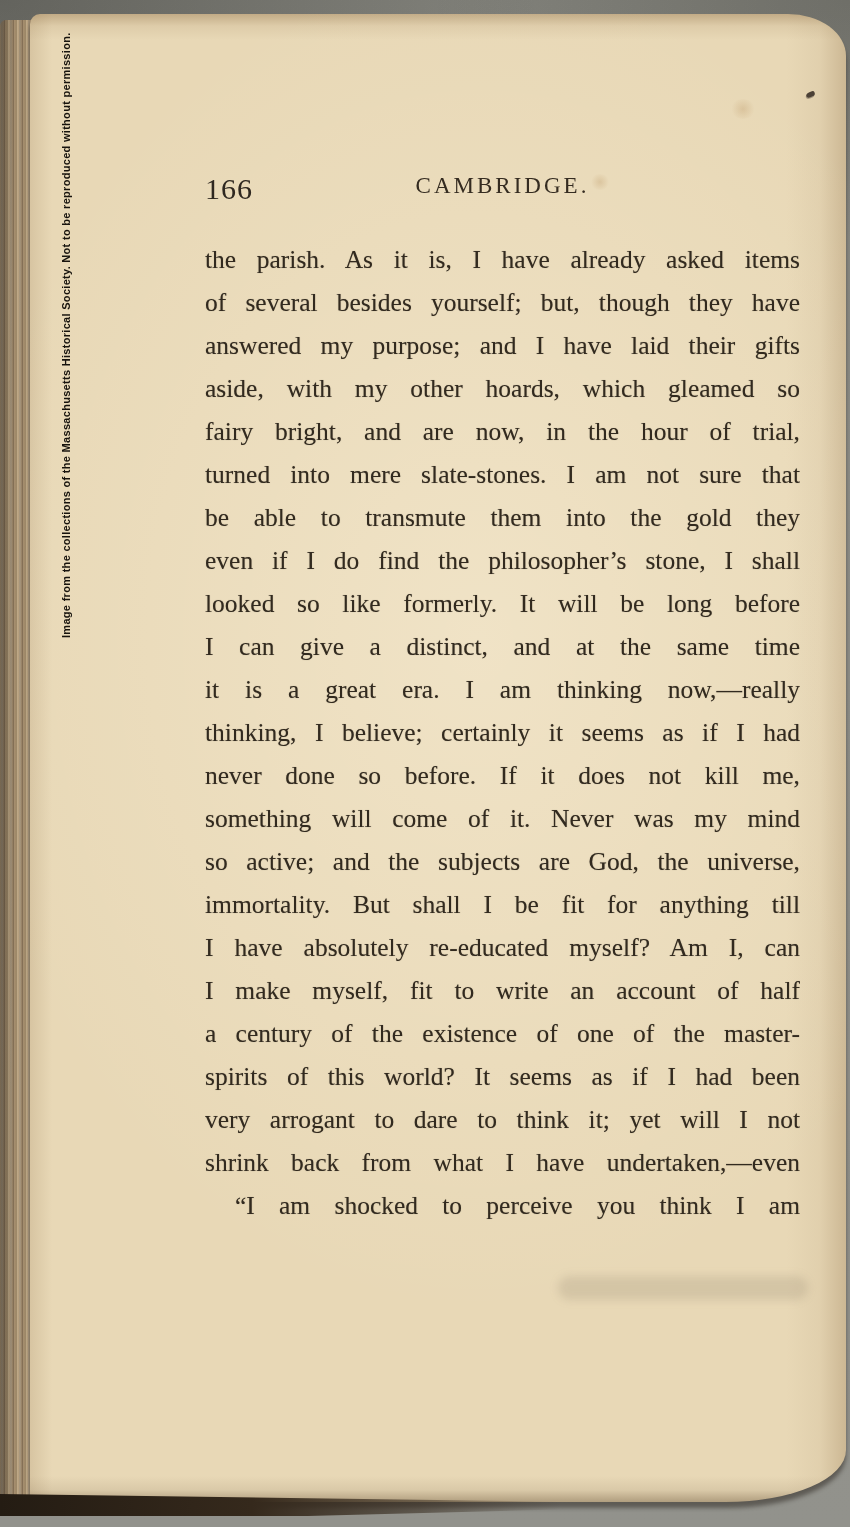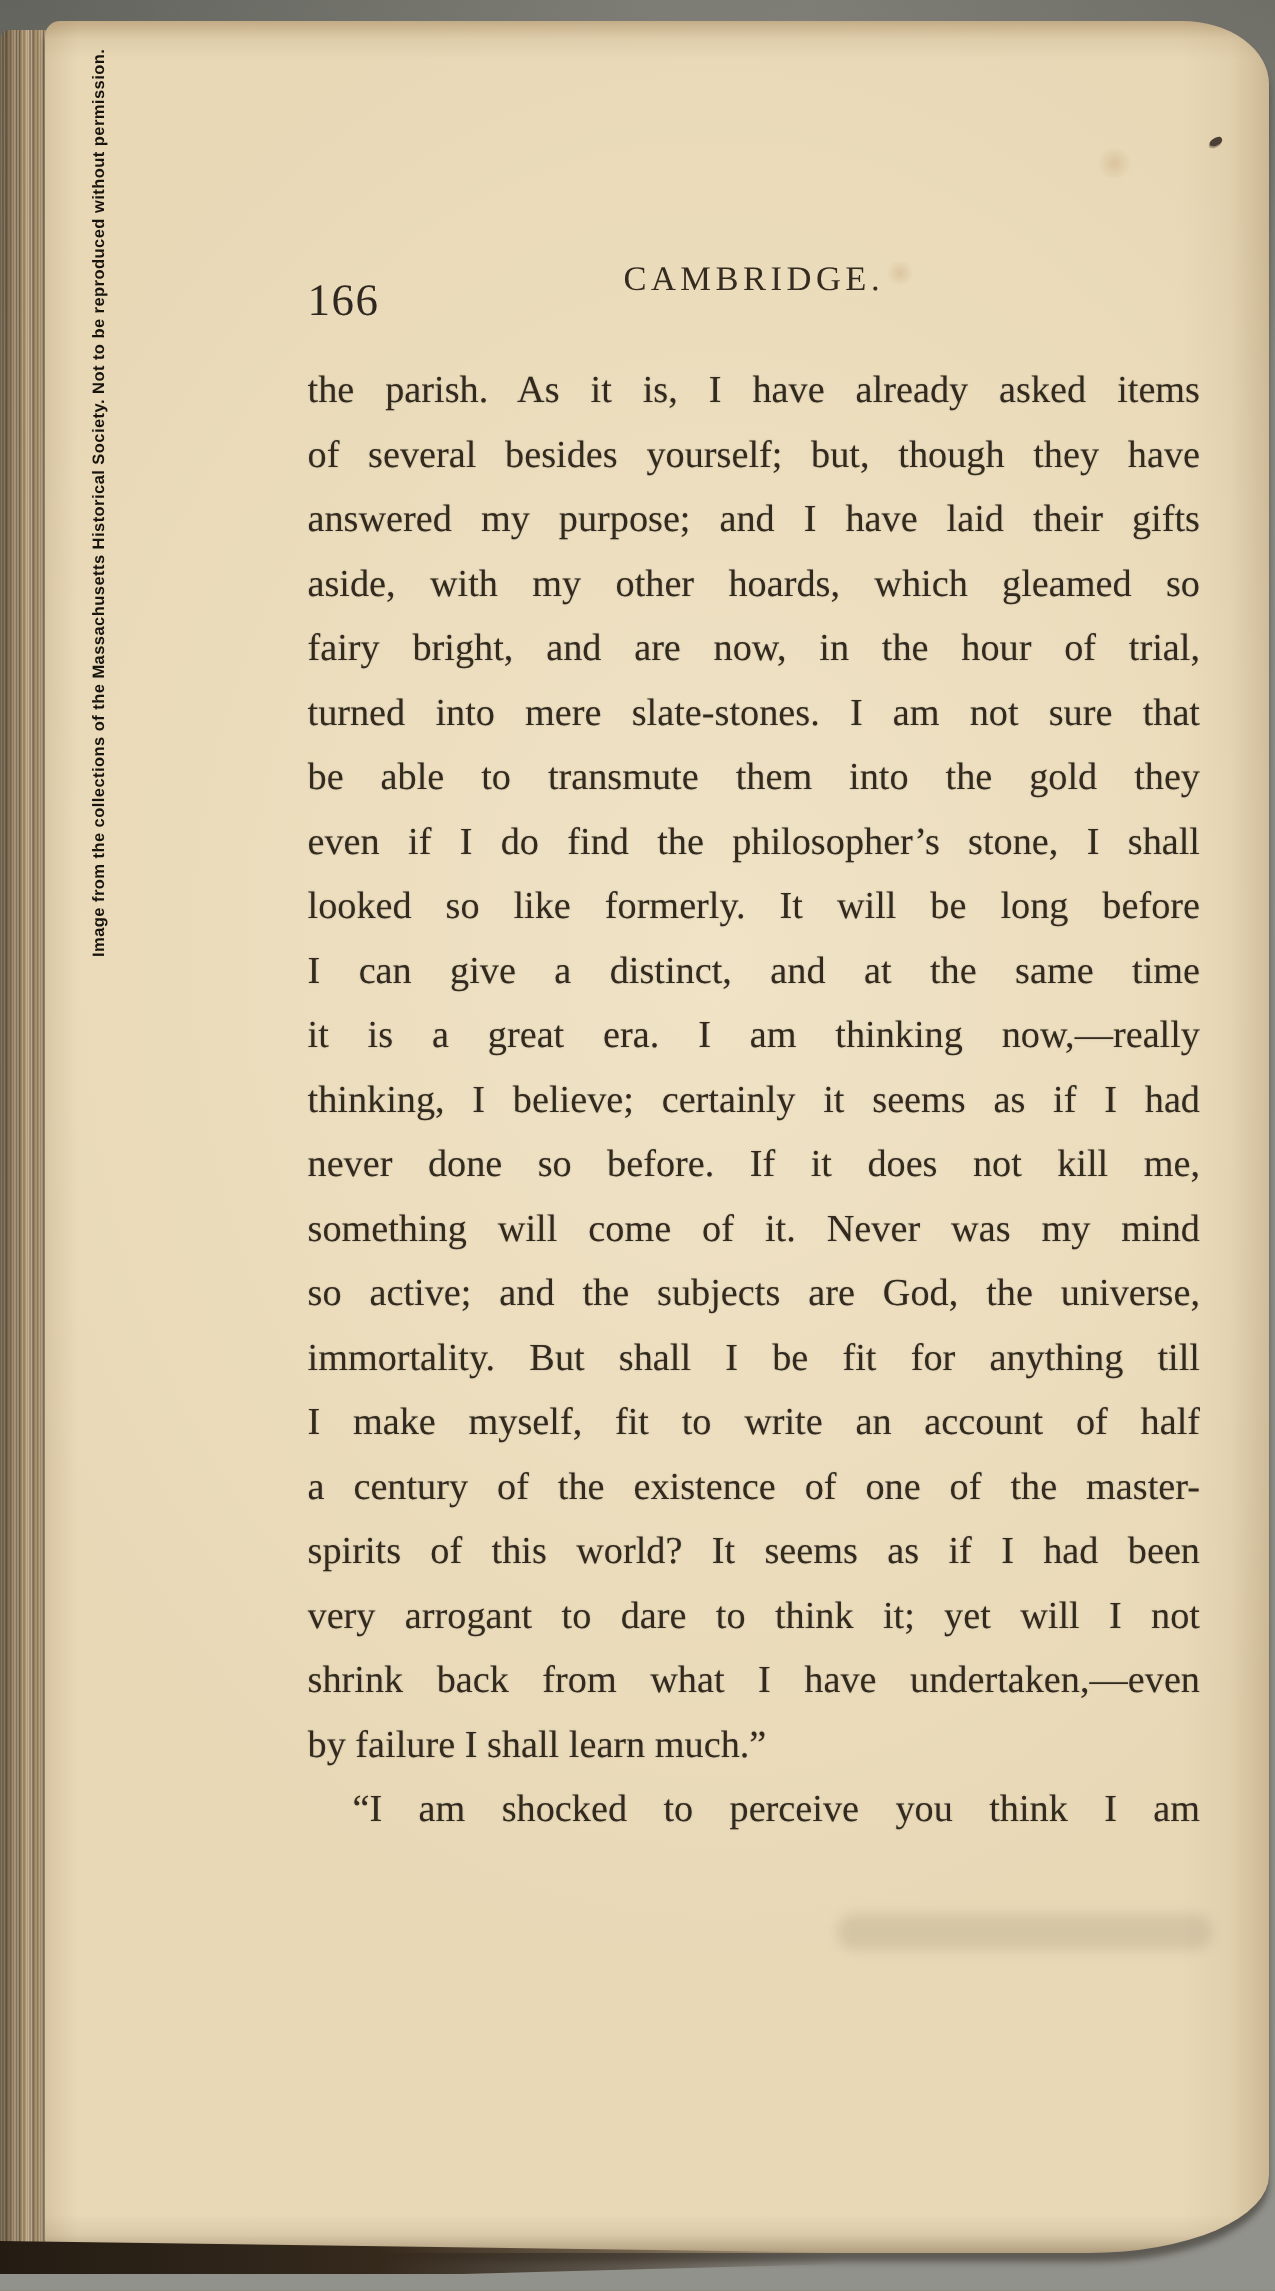--- a/index.html
+++ b/index.html
@@ -69,21 +69,21 @@
     white-space: nowrap;
   }
 
   
   .header {
     position: absolute;
     left: 175px; top: 152px;
     width: 595px; height: 36px;
   }
   .pagenum {
-    position: absolute; left: 0; top: 18px;
+    position: absolute; left: 0; top: 6px;
     font-size: 30px; color: #2e274 ;
     color: #2f2820;
     letter-spacing: 1px;
   }
   .running-head {
     position: absolute; left: 50%; top: 7px;
     transform: translateX(-50%);
     font-size: 23px; letter-spacing: 3px;
     color: #352c21;
     text-align: center;
@@ -160,26 +160,26 @@
         <div class="line">be able to transmute them into the gold they</div>
         <div class="line">even if I do find the philosopher’s stone, I shall</div>
         <div class="line">looked so like formerly.  It will be long before</div>
         <div class="line">I can give a distinct, and at the same time</div>
         <div class="line">it is a great era.  I am thinking now,—really</div>
         <div class="line">thinking, I believe; certainly it seems as if I had</div>
         <div class="line">never done so before.  If it does not kill me,</div>
         <div class="line">something will come of it.  Never was my mind</div>
         <div class="line">so active; and the subjects are God, the universe,</div>
         <div class="line">immortality.  But shall I be fit for anything till</div>
+        <div class="line">I have absolutely re-educated myself?  Am I, can</div>
         <div class="line">I make myself, fit to write an account of half</div>
         <div class="line">a century of the existence of one of the master-</div>
         <div class="line">spirits of this world?  It seems as if I had been</div>
         <div class="line">very arrogant to dare to think it; yet will I not</div>
         <div class="line">shrink back from what I have undertaken,—even</div>
-        <div class="line para-last">by failure I shall learn much.”</div>
         <div class="line indent">“I am shocked to perceive you think I am</div>
       </div>
 
     <div class="speck"></div>
     <div class="fox1"></div>
     <div class="fox2"></div>
     <div class="ghost"></div>
   </div>
 
   <div class="bottom-shadow"></div>

